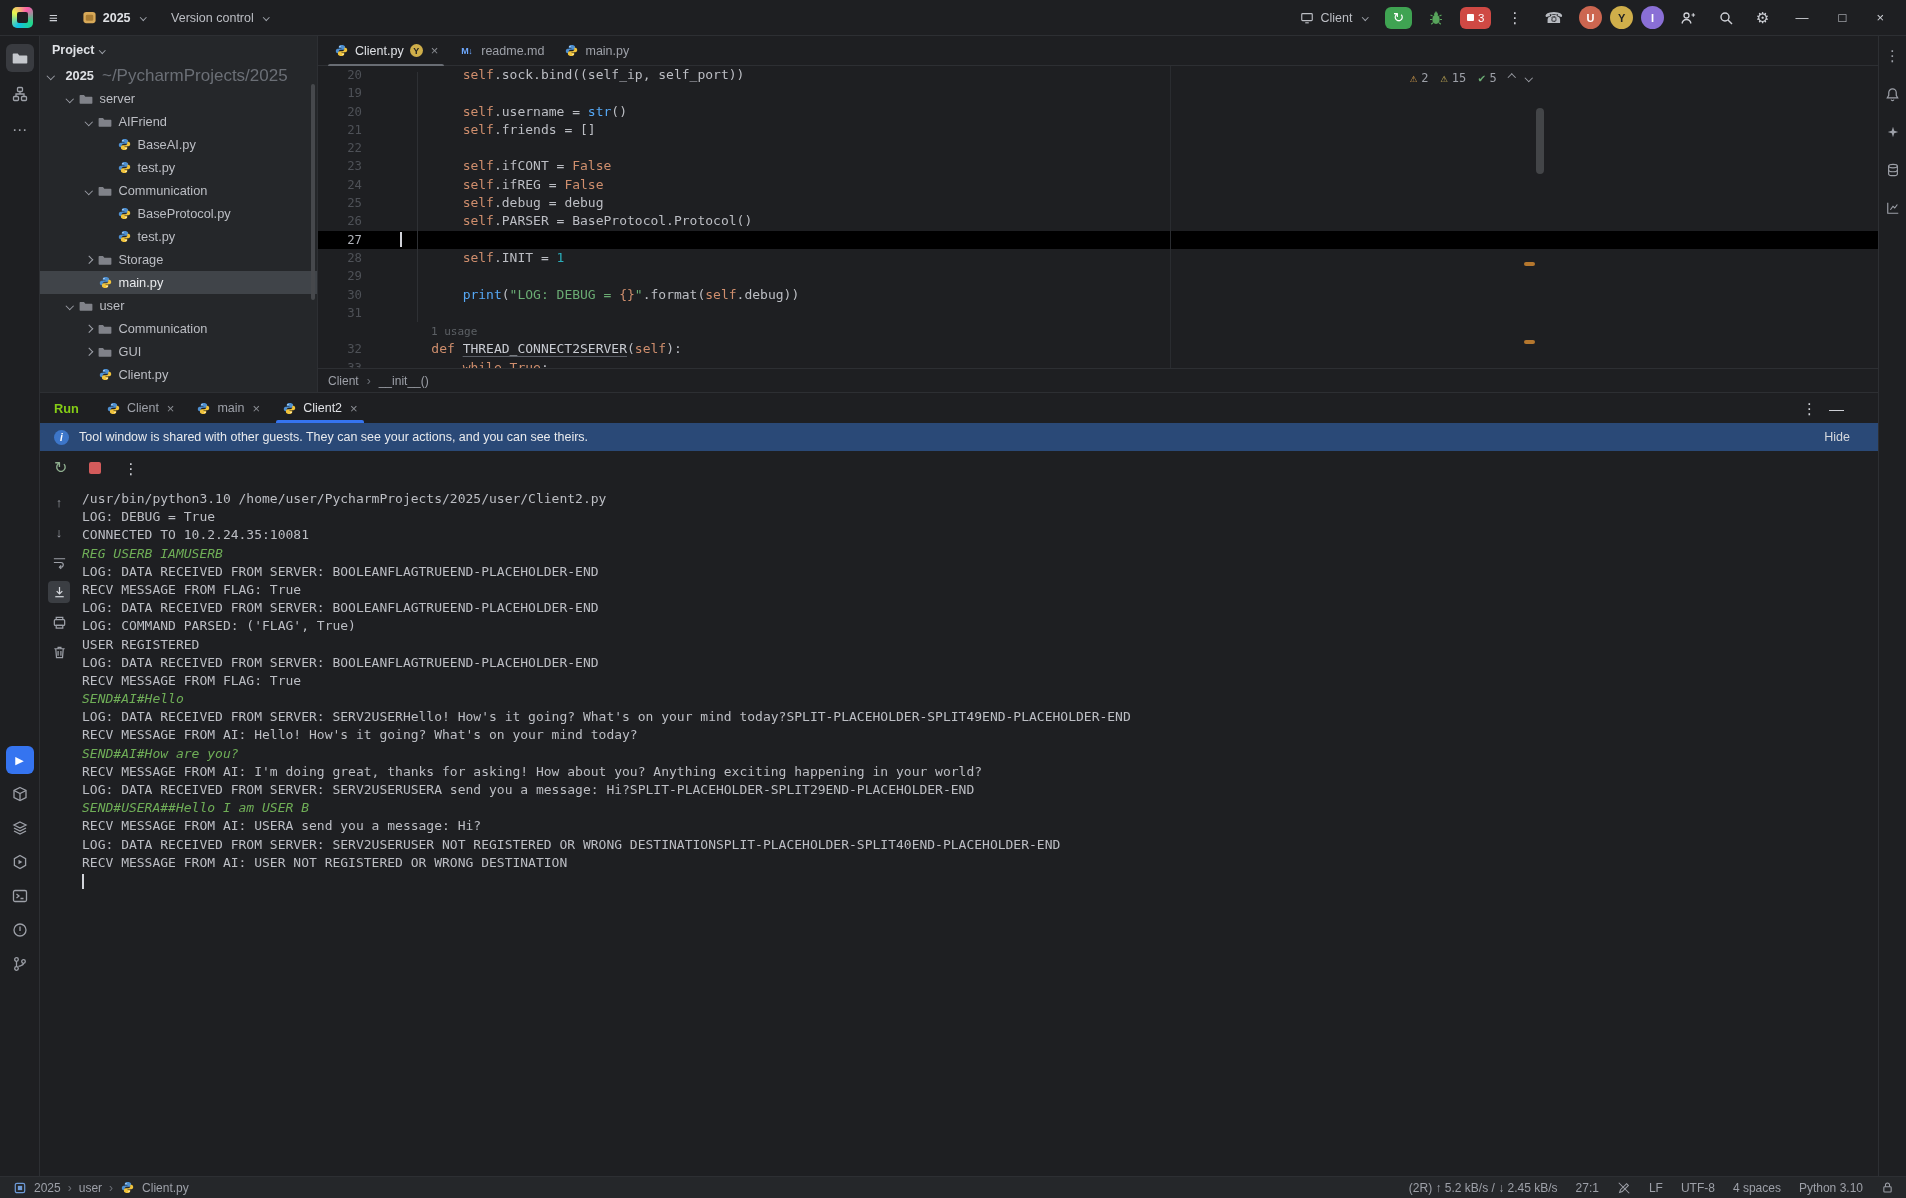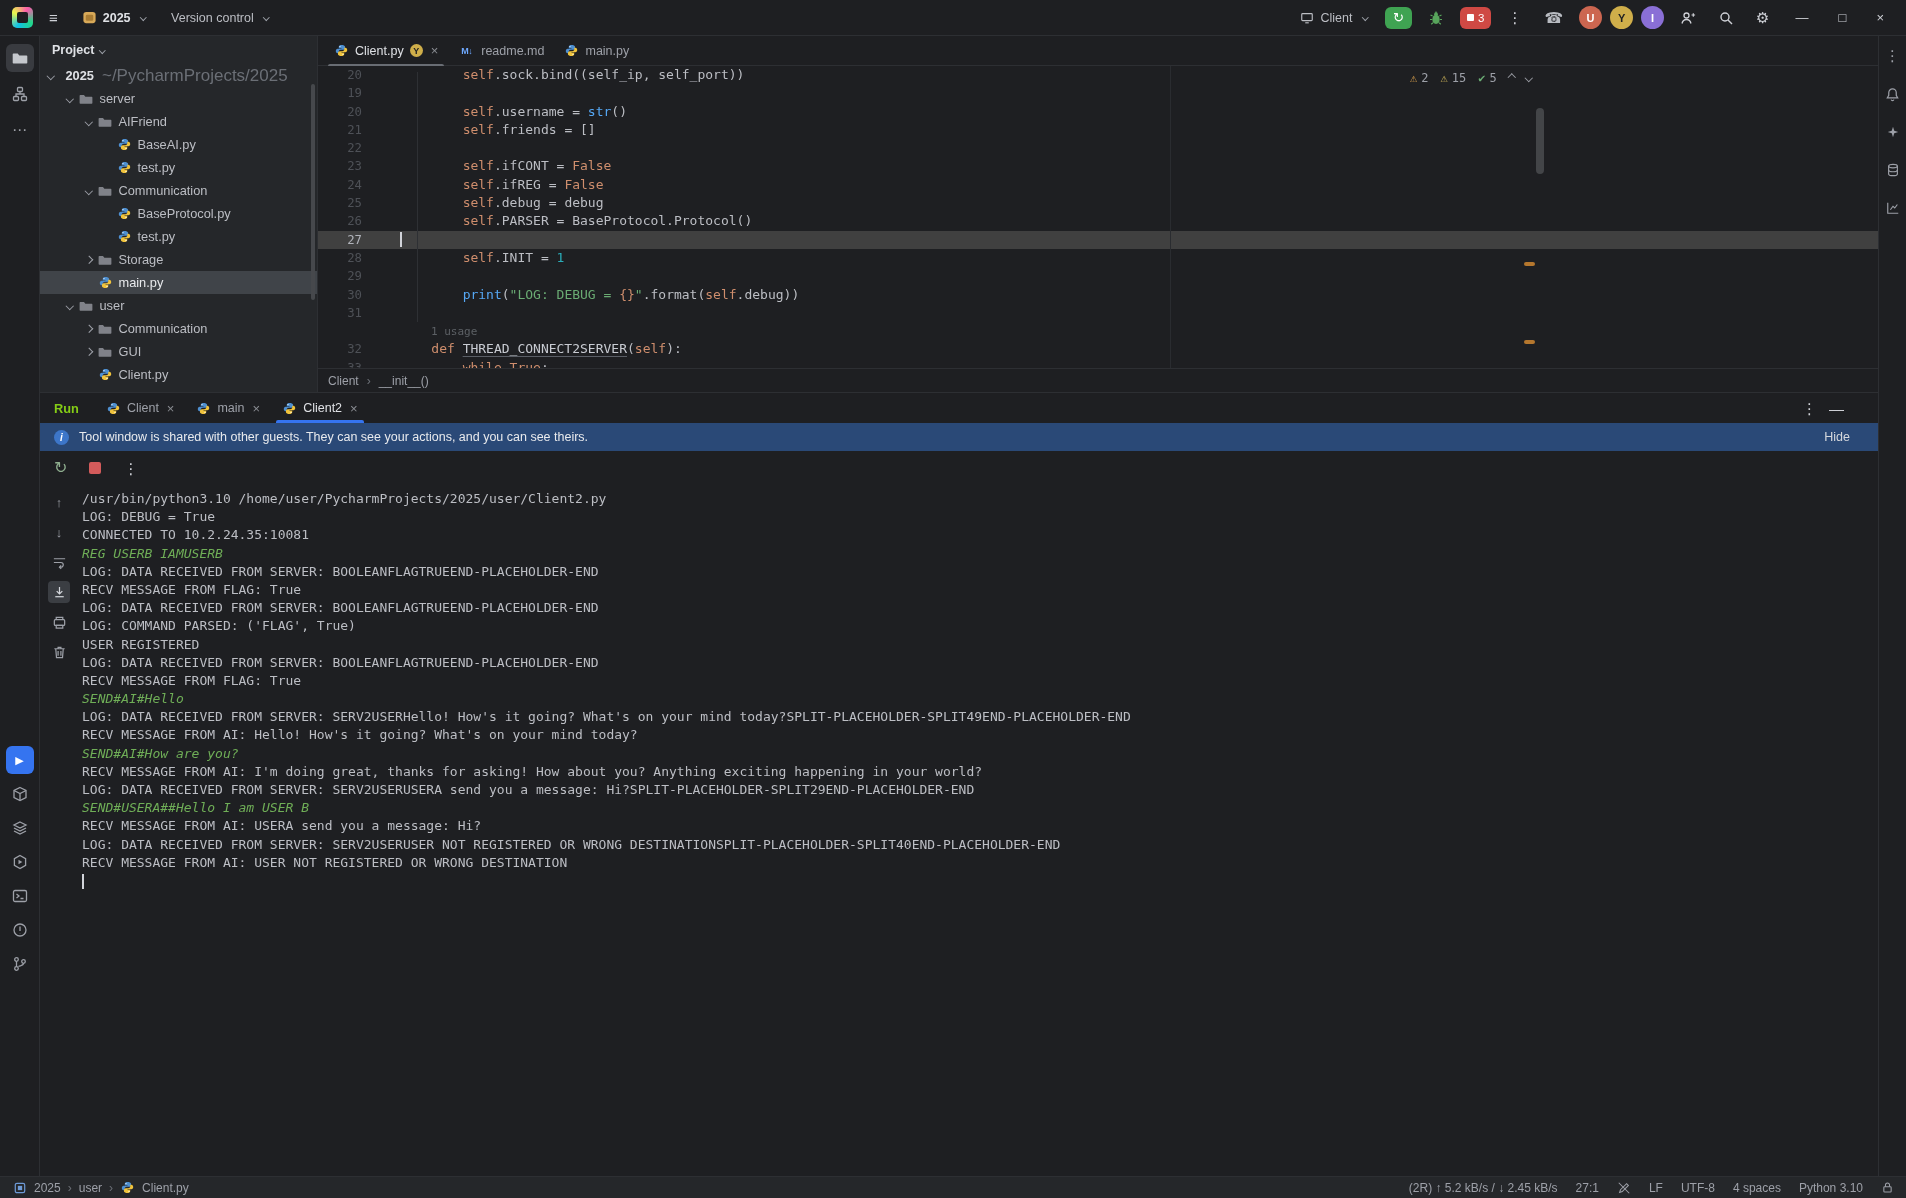--- a/index.html
+++ b/index.html
@@ -65,21 +65,21 @@
   .editor-col{flex:1;display:flex;flex-direction:column;min-width:0;background:#1e1f22}
   .etabs{height:30px;flex:none;display:flex;align-items:stretch;border-bottom:1px solid #2d2f33;padding-left:6px}
   .etab{display:flex;align-items:center;gap:6px;padding:0 10px;color:#9da0a8;font-size:12.5px;position:relative}
   .etab.active{color:#dfe1e5}
   .etab.active:after{content:"";position:absolute;left:4px;right:4px;bottom:-1px;height:2px;background:#6e7键178;background:#696d74;border-radius:2px 2px 0 0}
   .badge{width:13px;height:13px;border-radius:50%;background:#cfae4a;color:#1e1f22;font-size:9px;font-weight:700;display:flex;align-items:center;justify-content:center}
   .tclose{color:#8a8d93;font-size:13px;margin-left:2px}
 
   .code-area{flex:1;position:relative;overflow:hidden;font-family:"DejaVu Sans Mono",monospace;font-size:13px}
   .code-row{height:18.3px;line-height:18.3px;white-space:pre;display:flex}
-  .code-row.current{background:#404040}
+  .code-row.current{background:#000000}
   .gutter{width:56px;flex:none;text-align:right;padding-right:12px;color:#4e5157;font-size:12.3px}
   .code-row.current .gutter{color:#b0b3ba}
   .ctext{padding-left:26px;flex:1}
   .inlay{color:#5c6065;font-size:11px;padding-left:31px}
   .tk-p{color:#bcbec4}.tk-k{color:#cf8e6d}.tk-s{color:#6aab73}.tk-num{color:#2aacb8}.tk-b{color:#56a8f5}.tk-f{color:#cf8e6d}
   .tk-d{color:#c8cbd2;text-decoration:underline;text-decoration-color:#5a5e66;text-underline-offset:3px}
   .ecaret{display:inline-block;width:1.6px;height:15px;background:#d1d3d9;vertical-align:middle;margin-top:-2px}
   .margin-guide{position:absolute;left:852px;top:0;bottom:0;width:1px;background:#2a2c30}
   .indent-guide{position:absolute;left:99px;top:6px;height:250px;width:1px;background:#2e3034}
   .insp{position:absolute;top:5px;left:1092px;display:flex;align-items:center;gap:12px;color:#9da0a8;font-size:12px}

